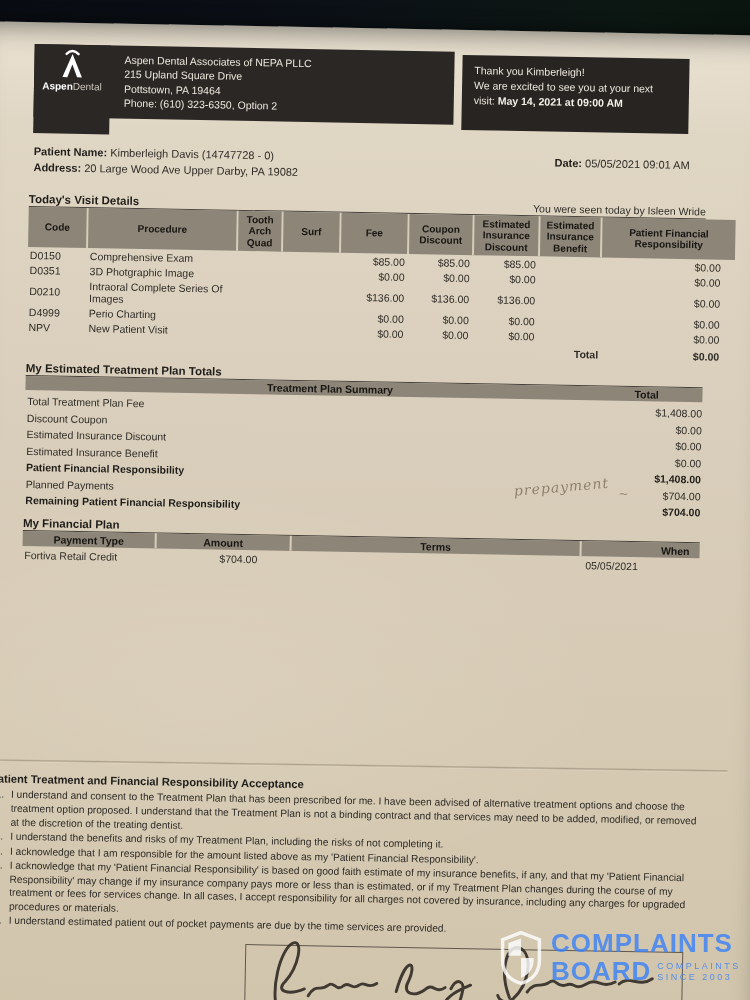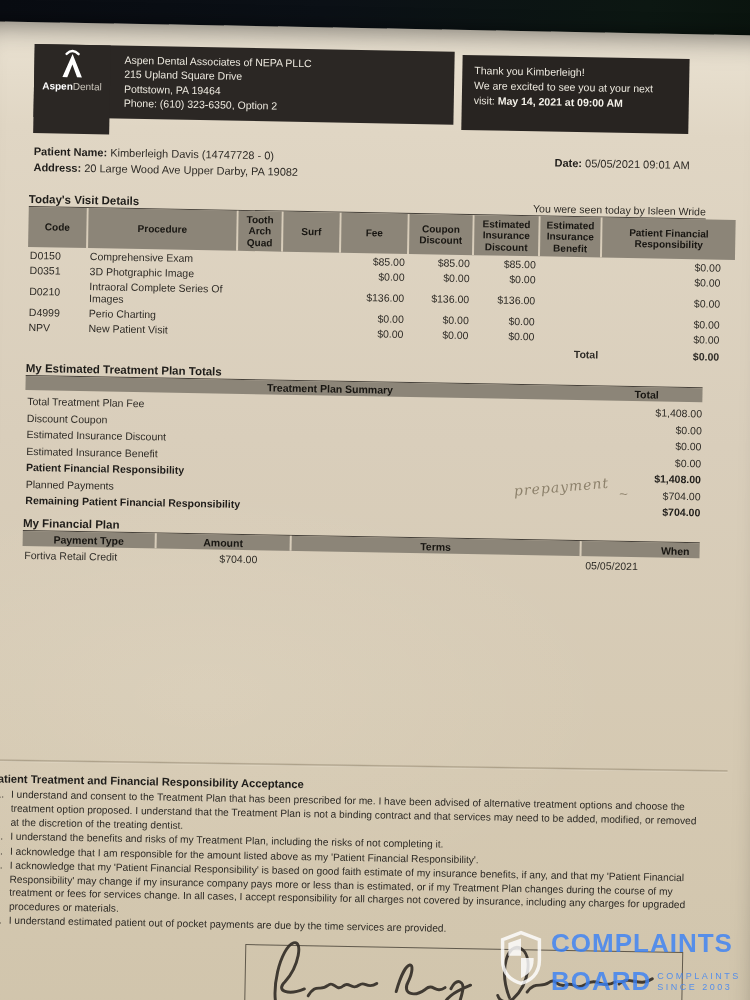--- a/index.html
+++ b/index.html
@@ -110,21 +110,21 @@
   .sig-area{margin:12px 0 0 262px;width:438px;position:relative;}
   .sig-box{border:1px solid rgba(58,52,43,.75);height:70px;position:relative;}
   .sig-svg{position:absolute;left:12px;top:-14px;width:420px;height:96px;}
 
   
   .watermark{position:absolute;left:498px;top:930px;width:266px;display:flex;
     color:#3b82f6;opacity:.82;z-index:9;pointer-events:none;}
   .wm-shield{width:46px;height:56px;margin-right:7px;flex-shrink:0;}
   .wm-text{line-height:1;}
   .wm-line1{font-size:26px;font-weight:bold;letter-spacing:1px;}
-  .wm-line2{display:flex;align-items:flex-end;margin-top:12px;}
+  .wm-line2{display:flex;align-items:flex-end;margin-top:2px;}
   .wm-board{font-size:26px;font-weight:bold;letter-spacing:1px;}
   .wm-tag{margin-left:6px;font-size:9px;letter-spacing:2.5px;line-height:1.25;padding-bottom:1px;}
 </style>
 </head>
 <body>
 
 <div class="paper">
   <div class="content">
 
     <div class="top-row">

